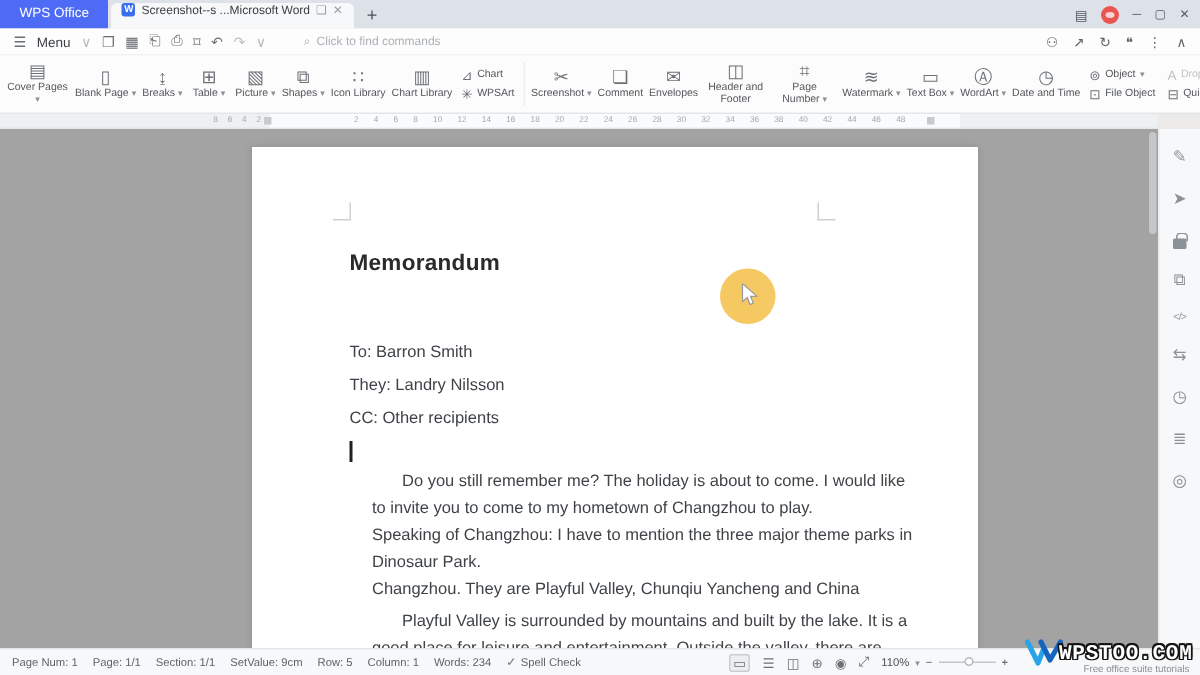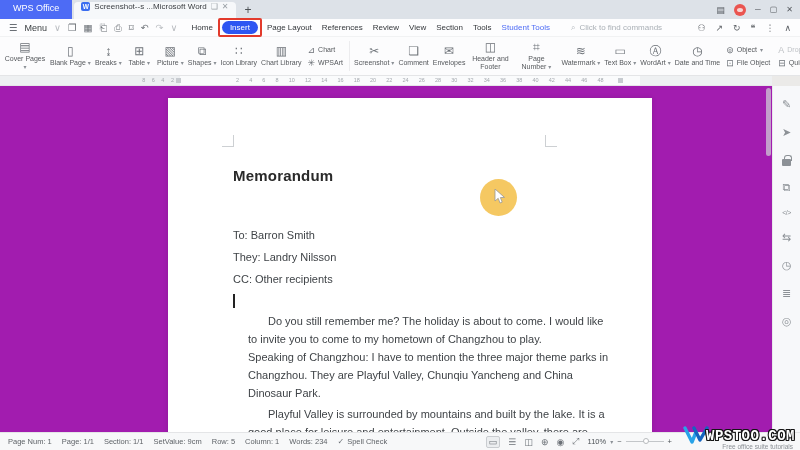--- a/index.html
+++ b/index.html
@@ -40,21 +40,21 @@
 .sicon{font-size:9px;color:#6c7177}
 .disabled,.disabled .sicon{color:#bfc2c6}
 .rsep{flex:0 0 auto;width:1px;height:30px;background:#ececee;margin:0 2px}
 
 .ruler{position:absolute;top:76px;left:0;right:28px;height:10px;background:#eef0f2;border-bottom:1px solid #e5e6e8}
 .ruler-white{position:absolute;left:180px;width:460px;top:0;height:9px;background:#fafbfc}
 .ruler-nums{position:absolute;top:1px;left:236px;font-size:5.5px;color:#a3a8ae;word-spacing:8.6px;white-space:nowrap}
 .ruler-left{position:absolute;top:1px;left:126px;width:48px;text-align:right;font-size:5.5px;color:#a3a8ae;word-spacing:5px}
 .rmark{position:absolute;top:2px;width:5px;height:5px;background:#c7cbd0}
 
-.workspace{position:absolute;top:86px;bottom:18px;left:0;right:28px;background:#a21caf;overflow:hidden}
+.workspace{position:absolute;top:86px;bottom:18px;left:0;right:28px;background:#a3a3a3;overflow:hidden}
 .page{position:absolute;left:168px;top:12px;width:484px;height:400px;background:#fff;box-shadow:0 0 5px rgba(0,0,0,.13)}
 .crop{position:absolute;width:12px;height:12px;top:37px}
 .crop.l{left:54px;border-right:1px solid #cdd0d3;border-bottom:1px solid #cdd0d3}
 .crop.r{left:377px;border-left:1px solid #cdd0d3;border-bottom:1px solid #cdd0d3}
 .title{margin:69px 0 0 65px;font-size:15px;font-weight:bold;color:#2a2a2a;letter-spacing:.2px}
 .head{margin:40px 0 0 65px;font-size:11px;color:#3f4347;line-height:22px}
 .caret-line{height:22px;margin-left:65px}
 .caret-bar{display:inline-block;width:1.5px;height:14px;background:#222;margin-top:4px}
 .para{margin:0 42px 0 80px;font-size:11px;color:#3f4347;line-height:18px}
 .para .in{text-indent:20px}
@@ -110,34 +110,20 @@
     <span class="menu-lbl">Menu</span>
     <span class="qico dim">∨</span>
     <span class="qico">❐</span>
     <span class="qico">▦</span>
     <span class="qico">⎗</span>
     <span class="qico">⎙</span>
     <span class="qico">⌑</span>
     <span class="qico">↶</span>
     <span class="qico dim">↷</span>
     <span class="qico dim">∨</span>
-  </div>
-  <div class="tabs">
-    <span class="tab">Home</span>
-    <span class="tab active">
-      <span>Insert</span>
-      <span class="red-box"></span>
-    </span>
-    <span class="tab">Page Layout</span>
-    <span class="tab">References</span>
-    <span class="tab">Review</span>
-    <span class="tab">View</span>
-    <span class="tab">Section</span>
-    <span class="tab">Tools</span>
-    <span class="tab accent">Student Tools</span>
   </div>
   <div class="searchbox">
     <span>⌕</span>
     <span>Click to find commands</span>
   </div>
   <div class="right-icons">
     <span>⚇</span>
     <span>↗</span>
     <span>↻</span>
     <span>❝</span>
@@ -266,22 +252,22 @@
     <div class="head">
       <div>To: Barron Smith</div>
       <div>They: Landry Nilsson</div>
       <div>CC: Other recipients</div>
     </div>
     <div class="caret-line"><span class="caret-bar"></span></div>
     <div class="para">
       <div class="in">Do you still remember me? The holiday is about to come. I would like</div>
       <div>to invite you to come to my hometown of Changzhou to play.</div>
       <div>Speaking of Changzhou: I have to mention the three major theme parks in</div>
+      <div>Dinosaur Park.</div>
       <div>Changzhou. They are Playful Valley, Chunqiu Yancheng and China</div>
-      <div>Dinosaur Park.</div>
       <div class="in p2">Playful Valley is surrounded by mountains and built by the lake. It is a</div>
       <div>good place for leisure and entertainment. Outside the valley, there are</div>
     </div>
   </div>
   <div class="hl-circle">
     <svg class="cursor-svg" width="12" height="16" viewBox="0 0 12 16">
       <path d="M1 0 L1 12 L4.2 9.3 L6 14 L8.2 13.1 L6.4 8.6 L10.5 8.4 Z" fill="#fff" stroke="#8a8a8a" stroke-width="0.8"></path>
     </svg>
   </div>
   <div class="scrollbar"></div>

